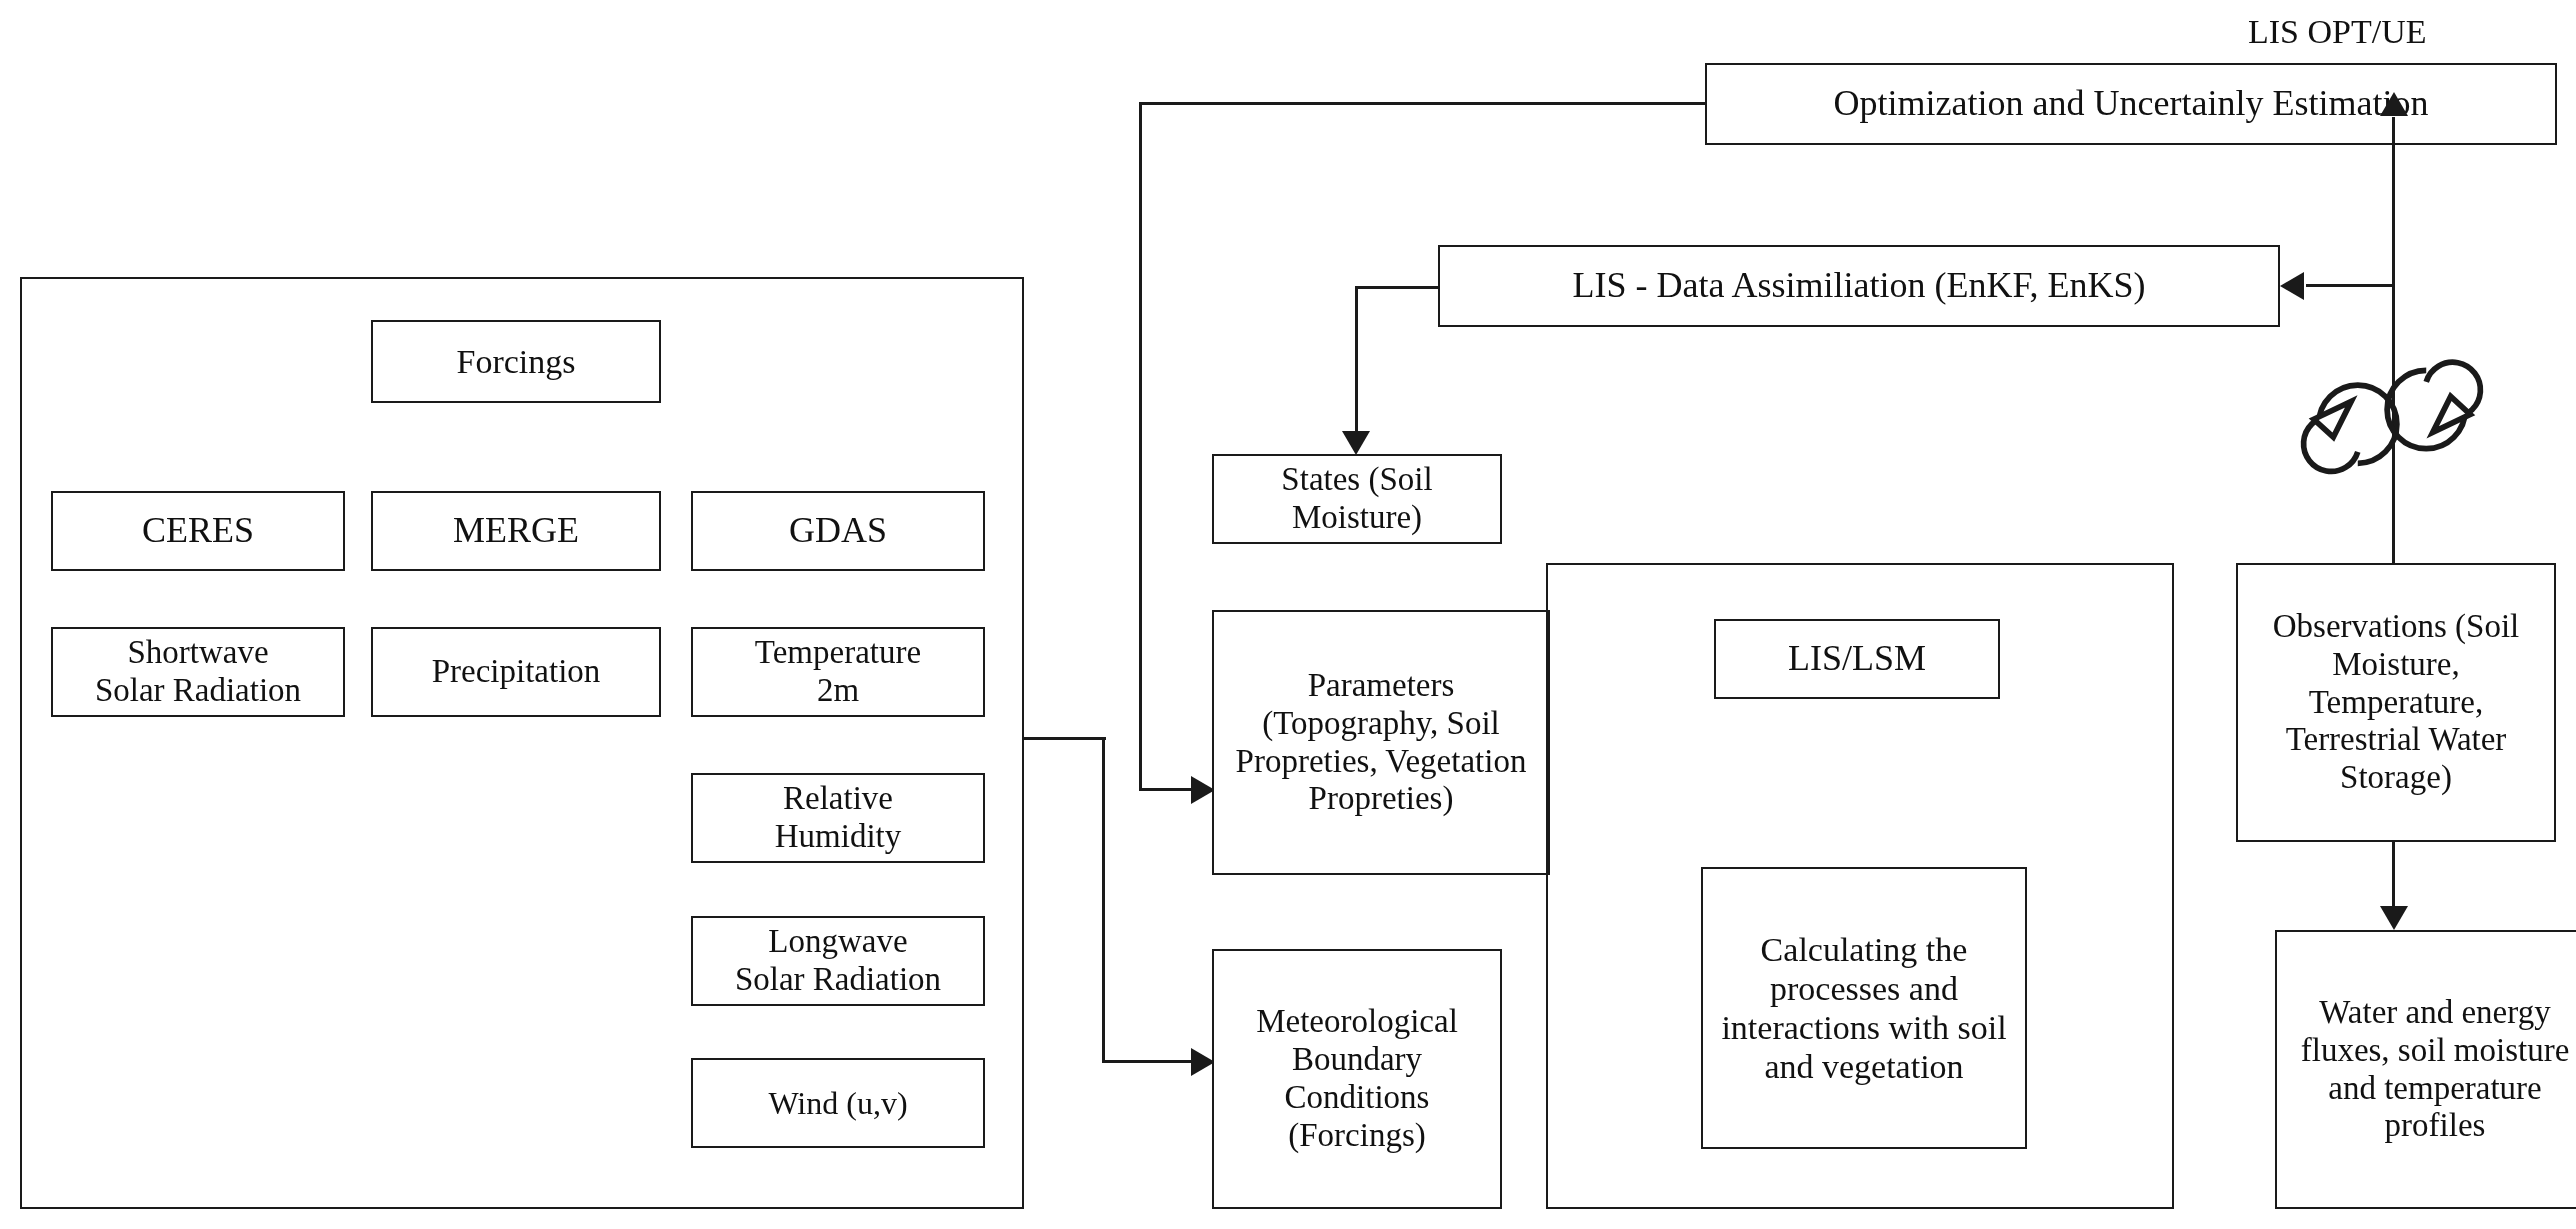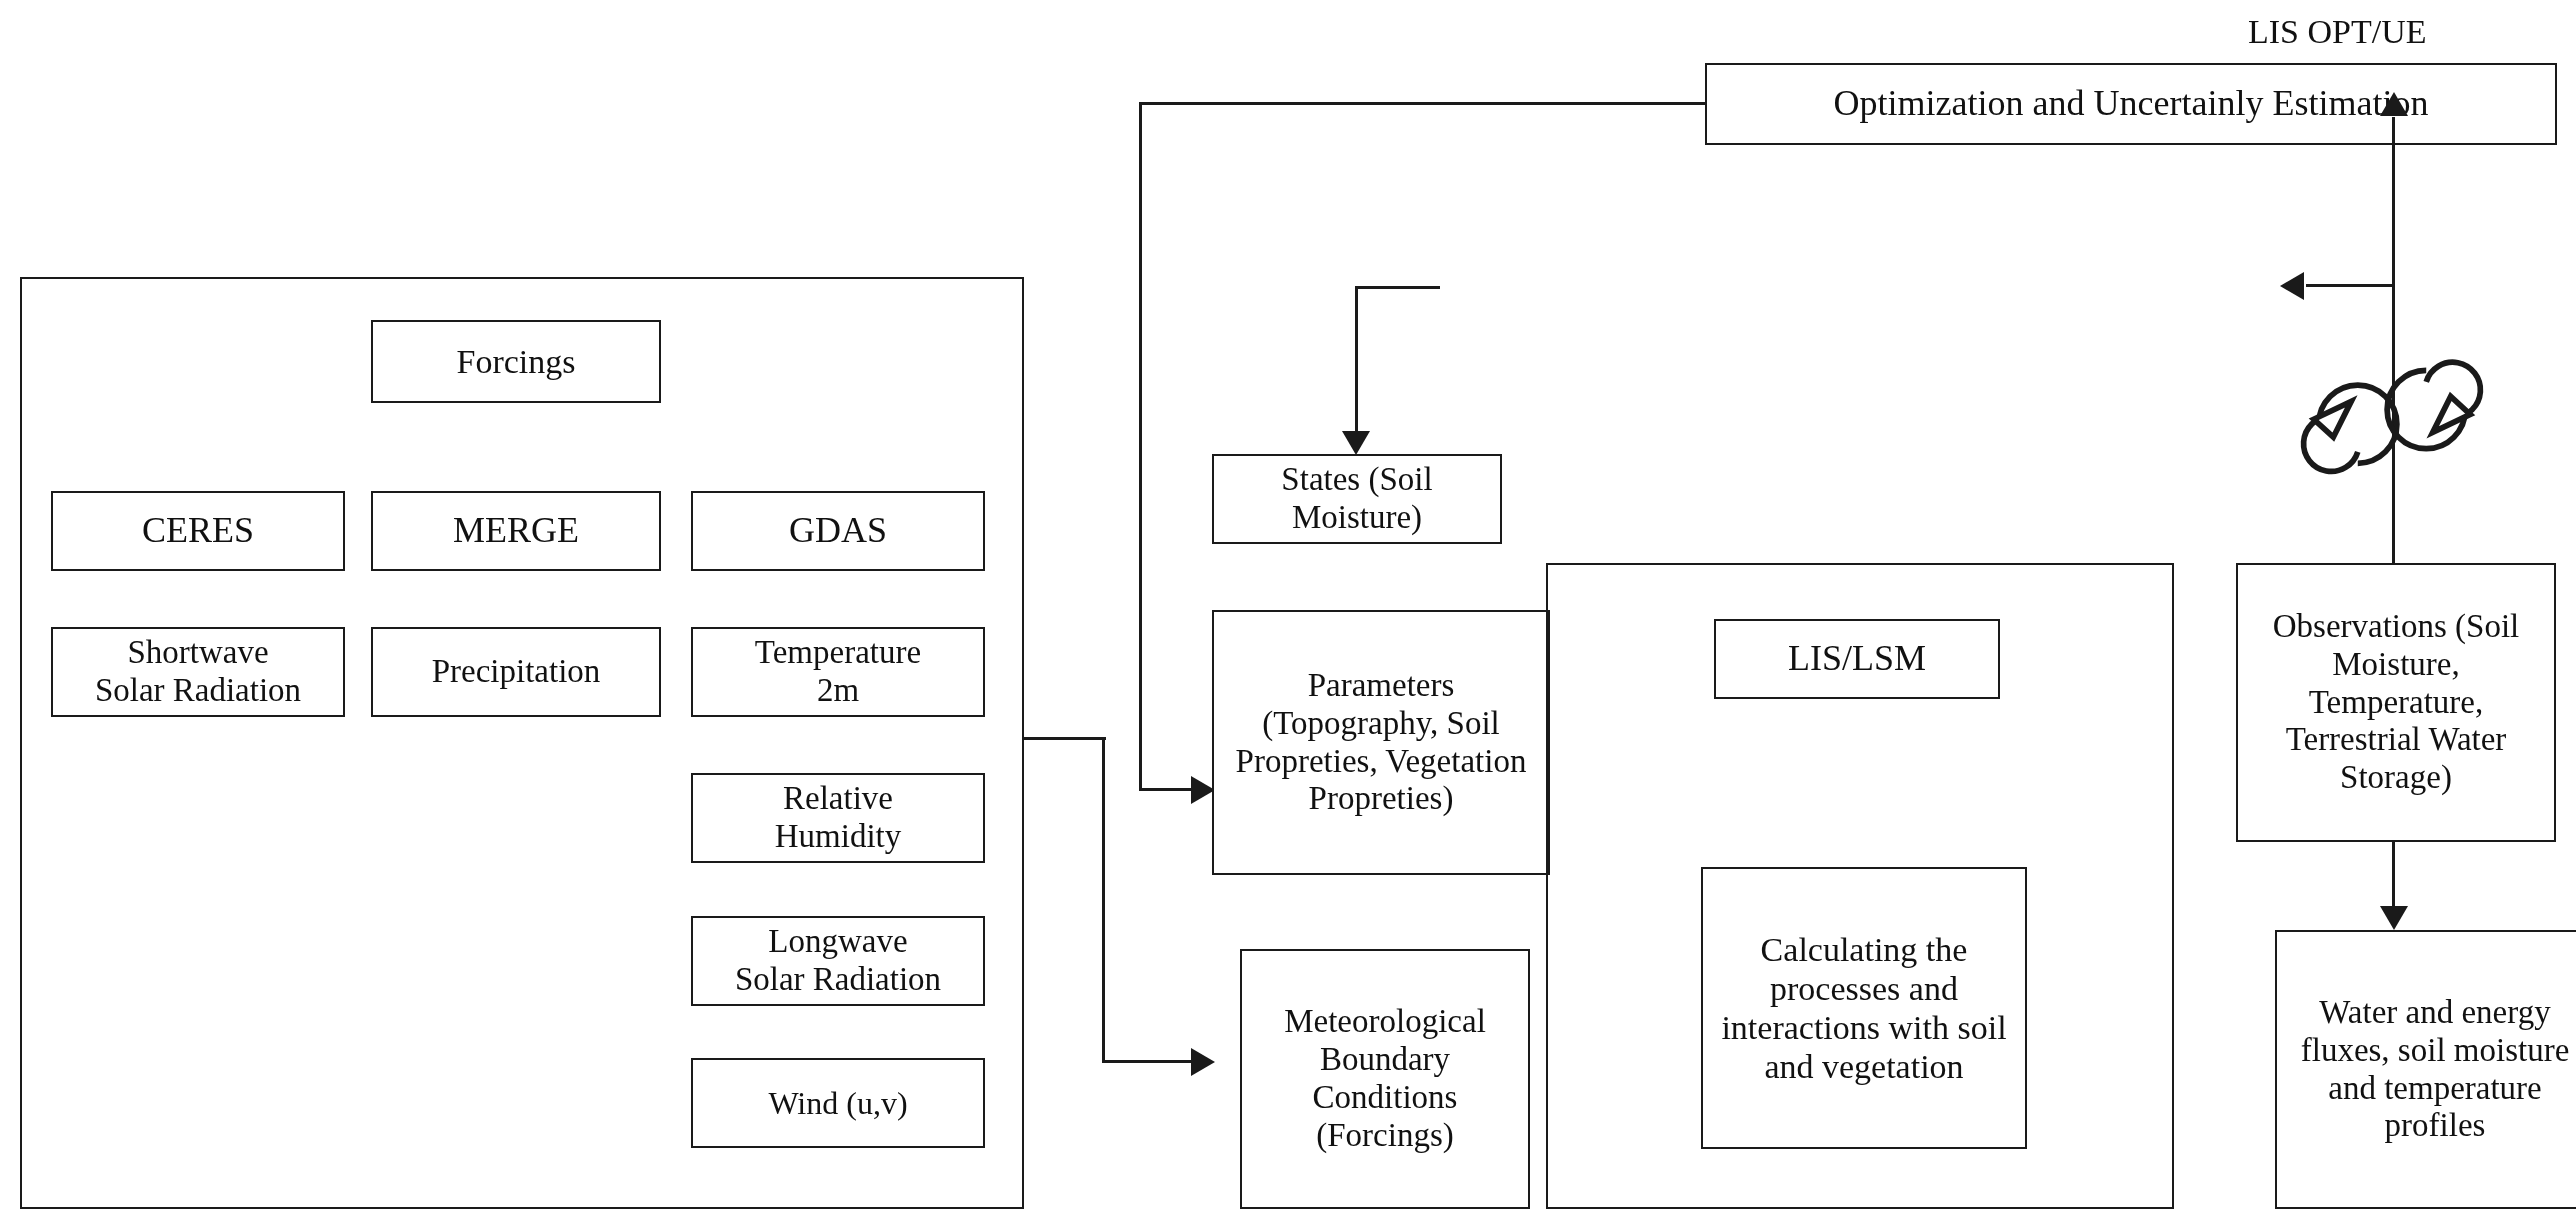--- a/index.html
+++ b/index.html
@@ -75,20 +75,21 @@
 </style>
 </head>
 <body>
 
 <div id="canvas">
 
   <div class="freetext" style="left:2248px; top:13px;">LIS OPT/UE</div>
 
   <div class="box" style="left:1705px; top:63px; width:852px; height:82px; font-size:36px;">Optimization and Uncertainly Estimation</div>
 
+  <div class="box" style="left:1438px; top:245px; width:842px; height:82px; font-size:36px;">LIS - Data Assimiliation (EnKF, EnKS)</div>
 
   <div class="hline" style="left:1139px; top:102px; width:568px;"></div>
   <div class="vline" style="left:1139px; top:102px; height:688px;"></div>
   <div class="hline" style="left:1139px; top:788px; width:70px;"></div>
   <div class="arrow-r" style="left:1191px; top:776px;"></div>
 
   <div class="hline" style="left:1355px; top:286px; width:85px;"></div>
   <div class="vline" style="left:1355px; top:286px; height:149px;"></div>
   <div class="arrow-d" style="left:1342px; top:431px;"></div>
 
@@ -134,21 +135,21 @@
 
   <div class="hline" style="left:1024px; top:737px; width:82px;"></div>
   <div class="vline" style="left:1102px; top:737px; height:326px;"></div>
   <div class="hline" style="left:1102px; top:1060px; width:107px;"></div>
   <div class="arrow-r" style="left:1191px; top:1048px;"></div>
 
   <div class="box" style="left:1212px; top:454px; width:290px; height:90px; font-size:33px;">States (Soil Moisture)</div>
 
   <div class="box" style="left:1212px; top:610px; width:338px; height:265px; font-size:33px;">Parameters (Topography, Soil Propreties, Vegetation Propreties)</div>
 
-  <div class="box" style="left:1212px; top:949px; width:290px; height:260px; font-size:33px;margin-left:28px;">Meteorological Boundary Conditions (Forcings)</div>
+  <div class="box" style="left:1212px; top:949px; width:290px; height:260px; font-size:33px;">Meteorological Boundary Conditions (Forcings)</div>
 
   <div class="panel" style="left:1546px; top:563px; width:628px; height:646px;"></div>
 
   <div class="box" style="left:1714px; top:619px; width:286px; height:80px; font-size:36px;">LIS/LSM</div>
 
 
   <div class="box" style="left:1701px; top:867px; width:326px; height:282px; font-size:34px;">Calculating the processes and interactions with soil and vegetation</div>
 
   <div class="box" style="left:2236px; top:563px; width:320px; height:279px; font-size:33px;">Observations (Soil Moisture, Temperature, Terrestrial Water Storage)</div>
 

